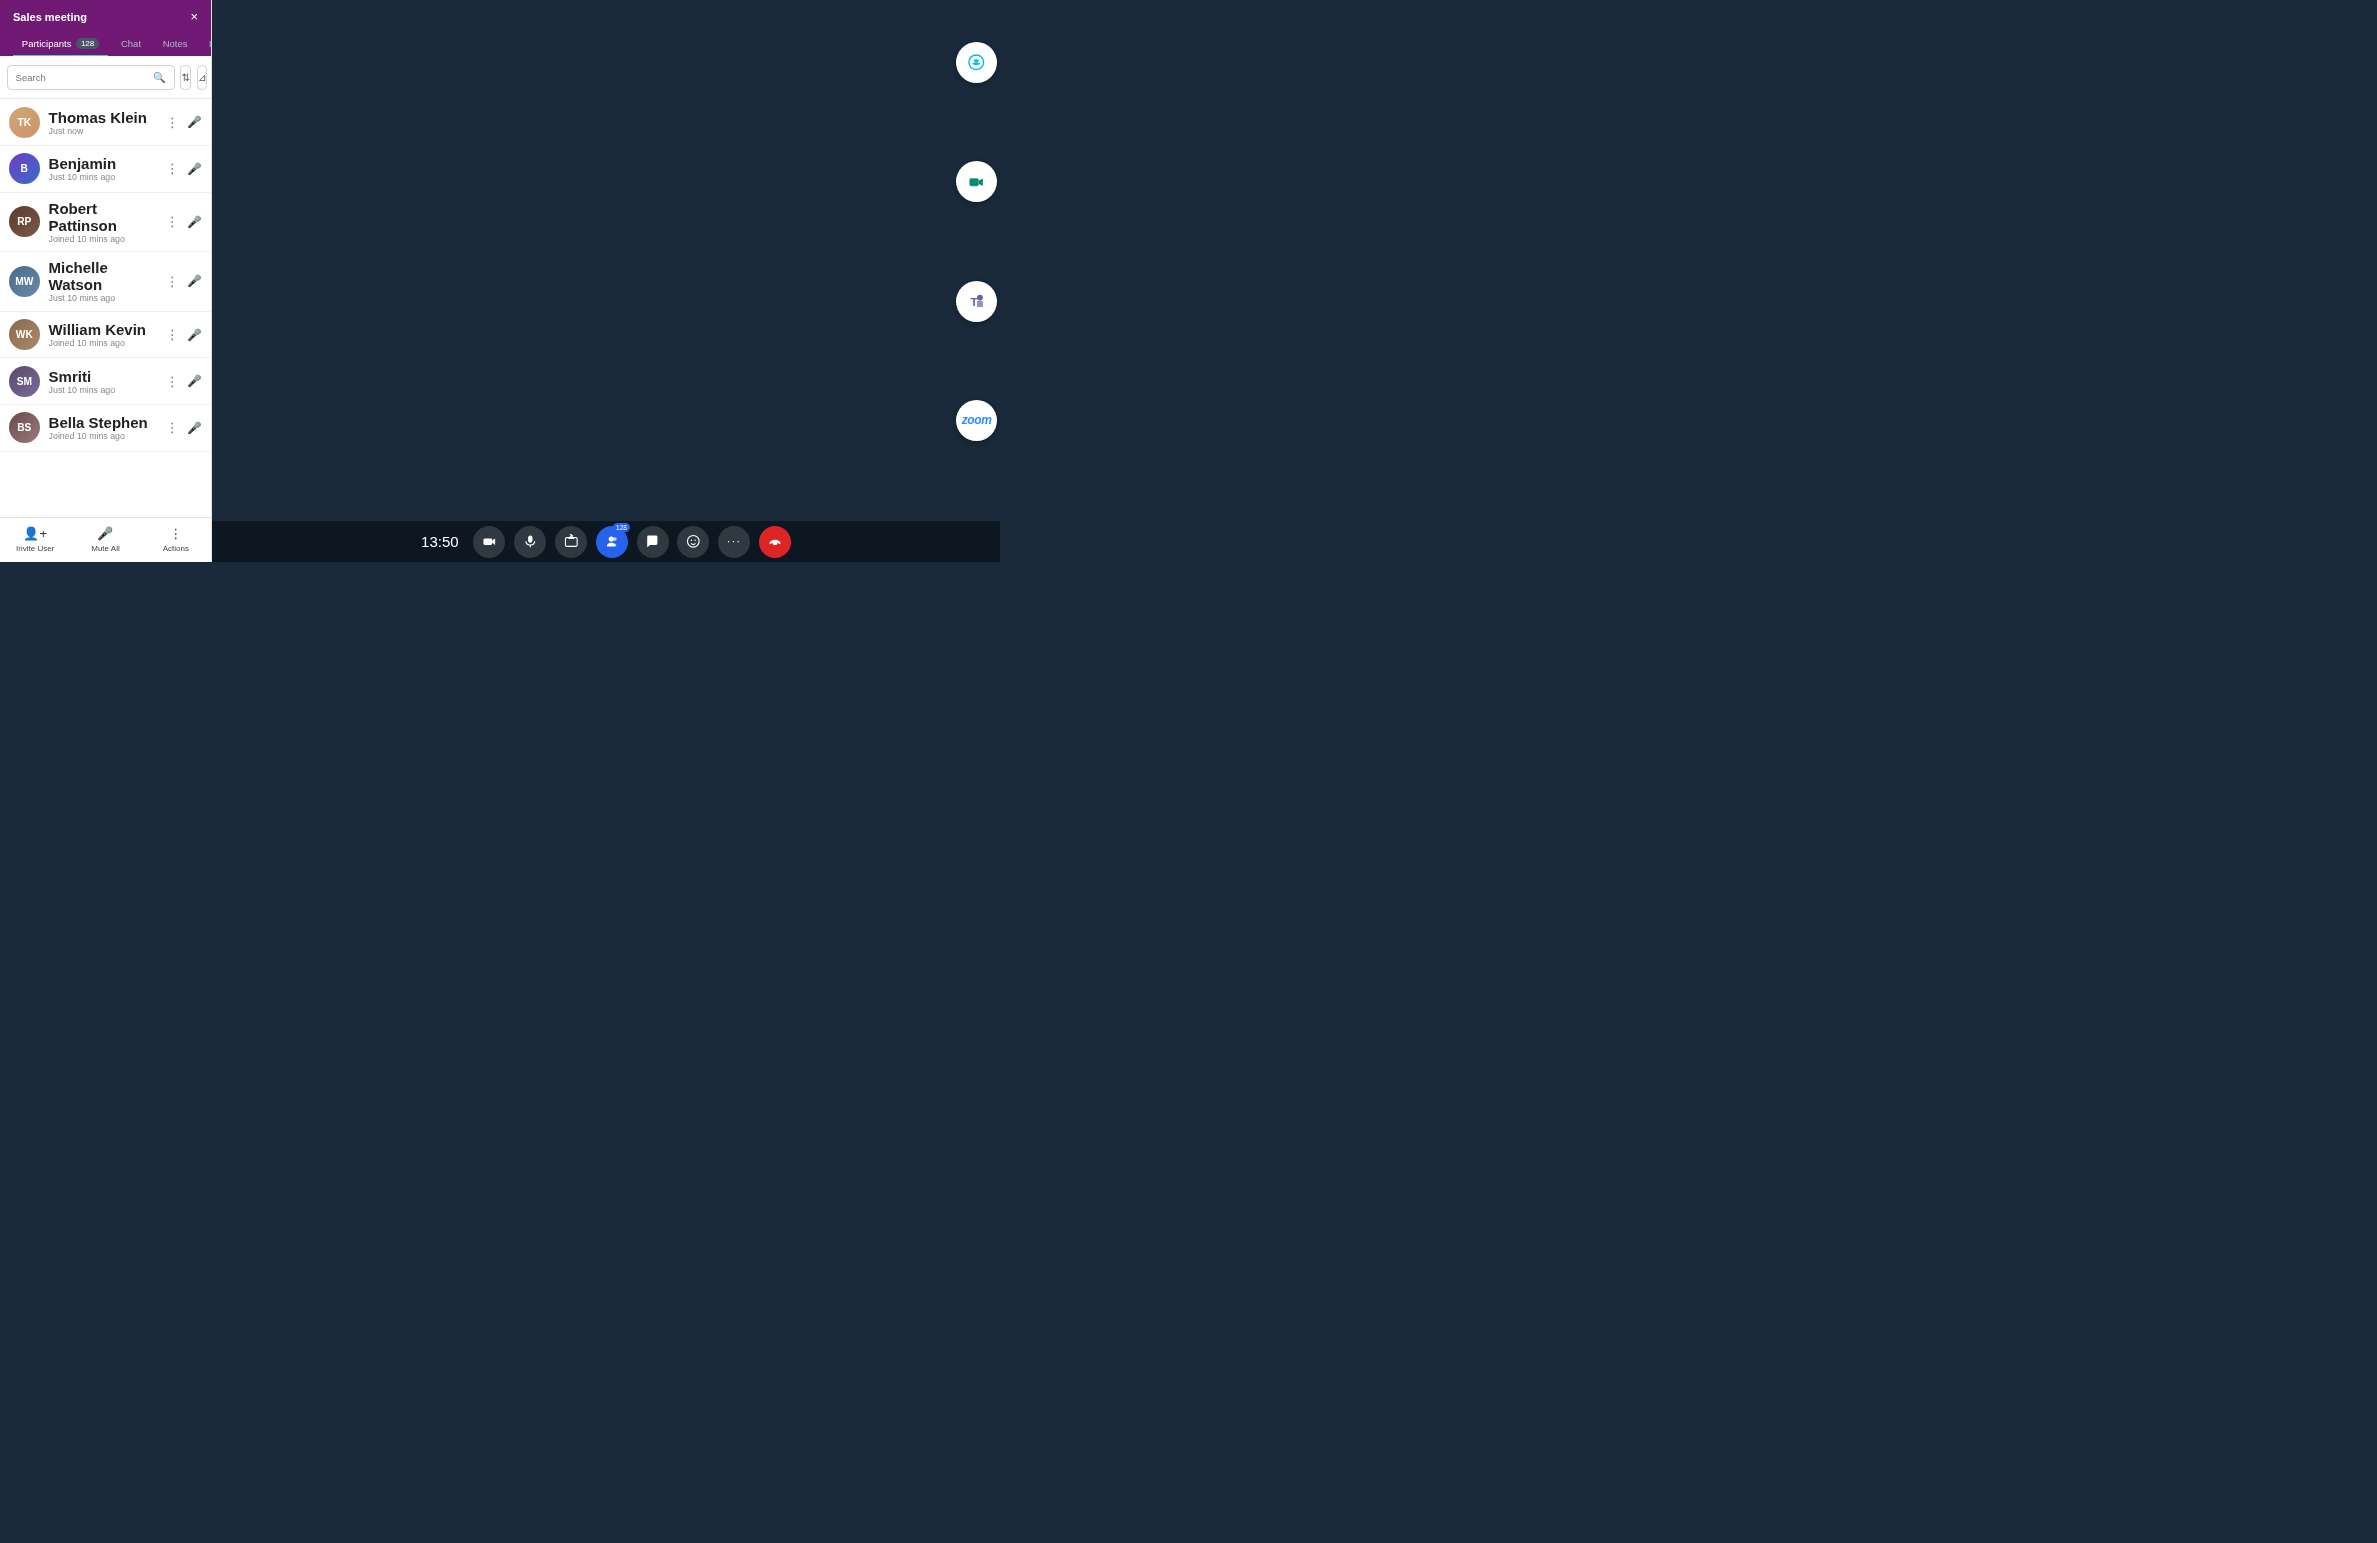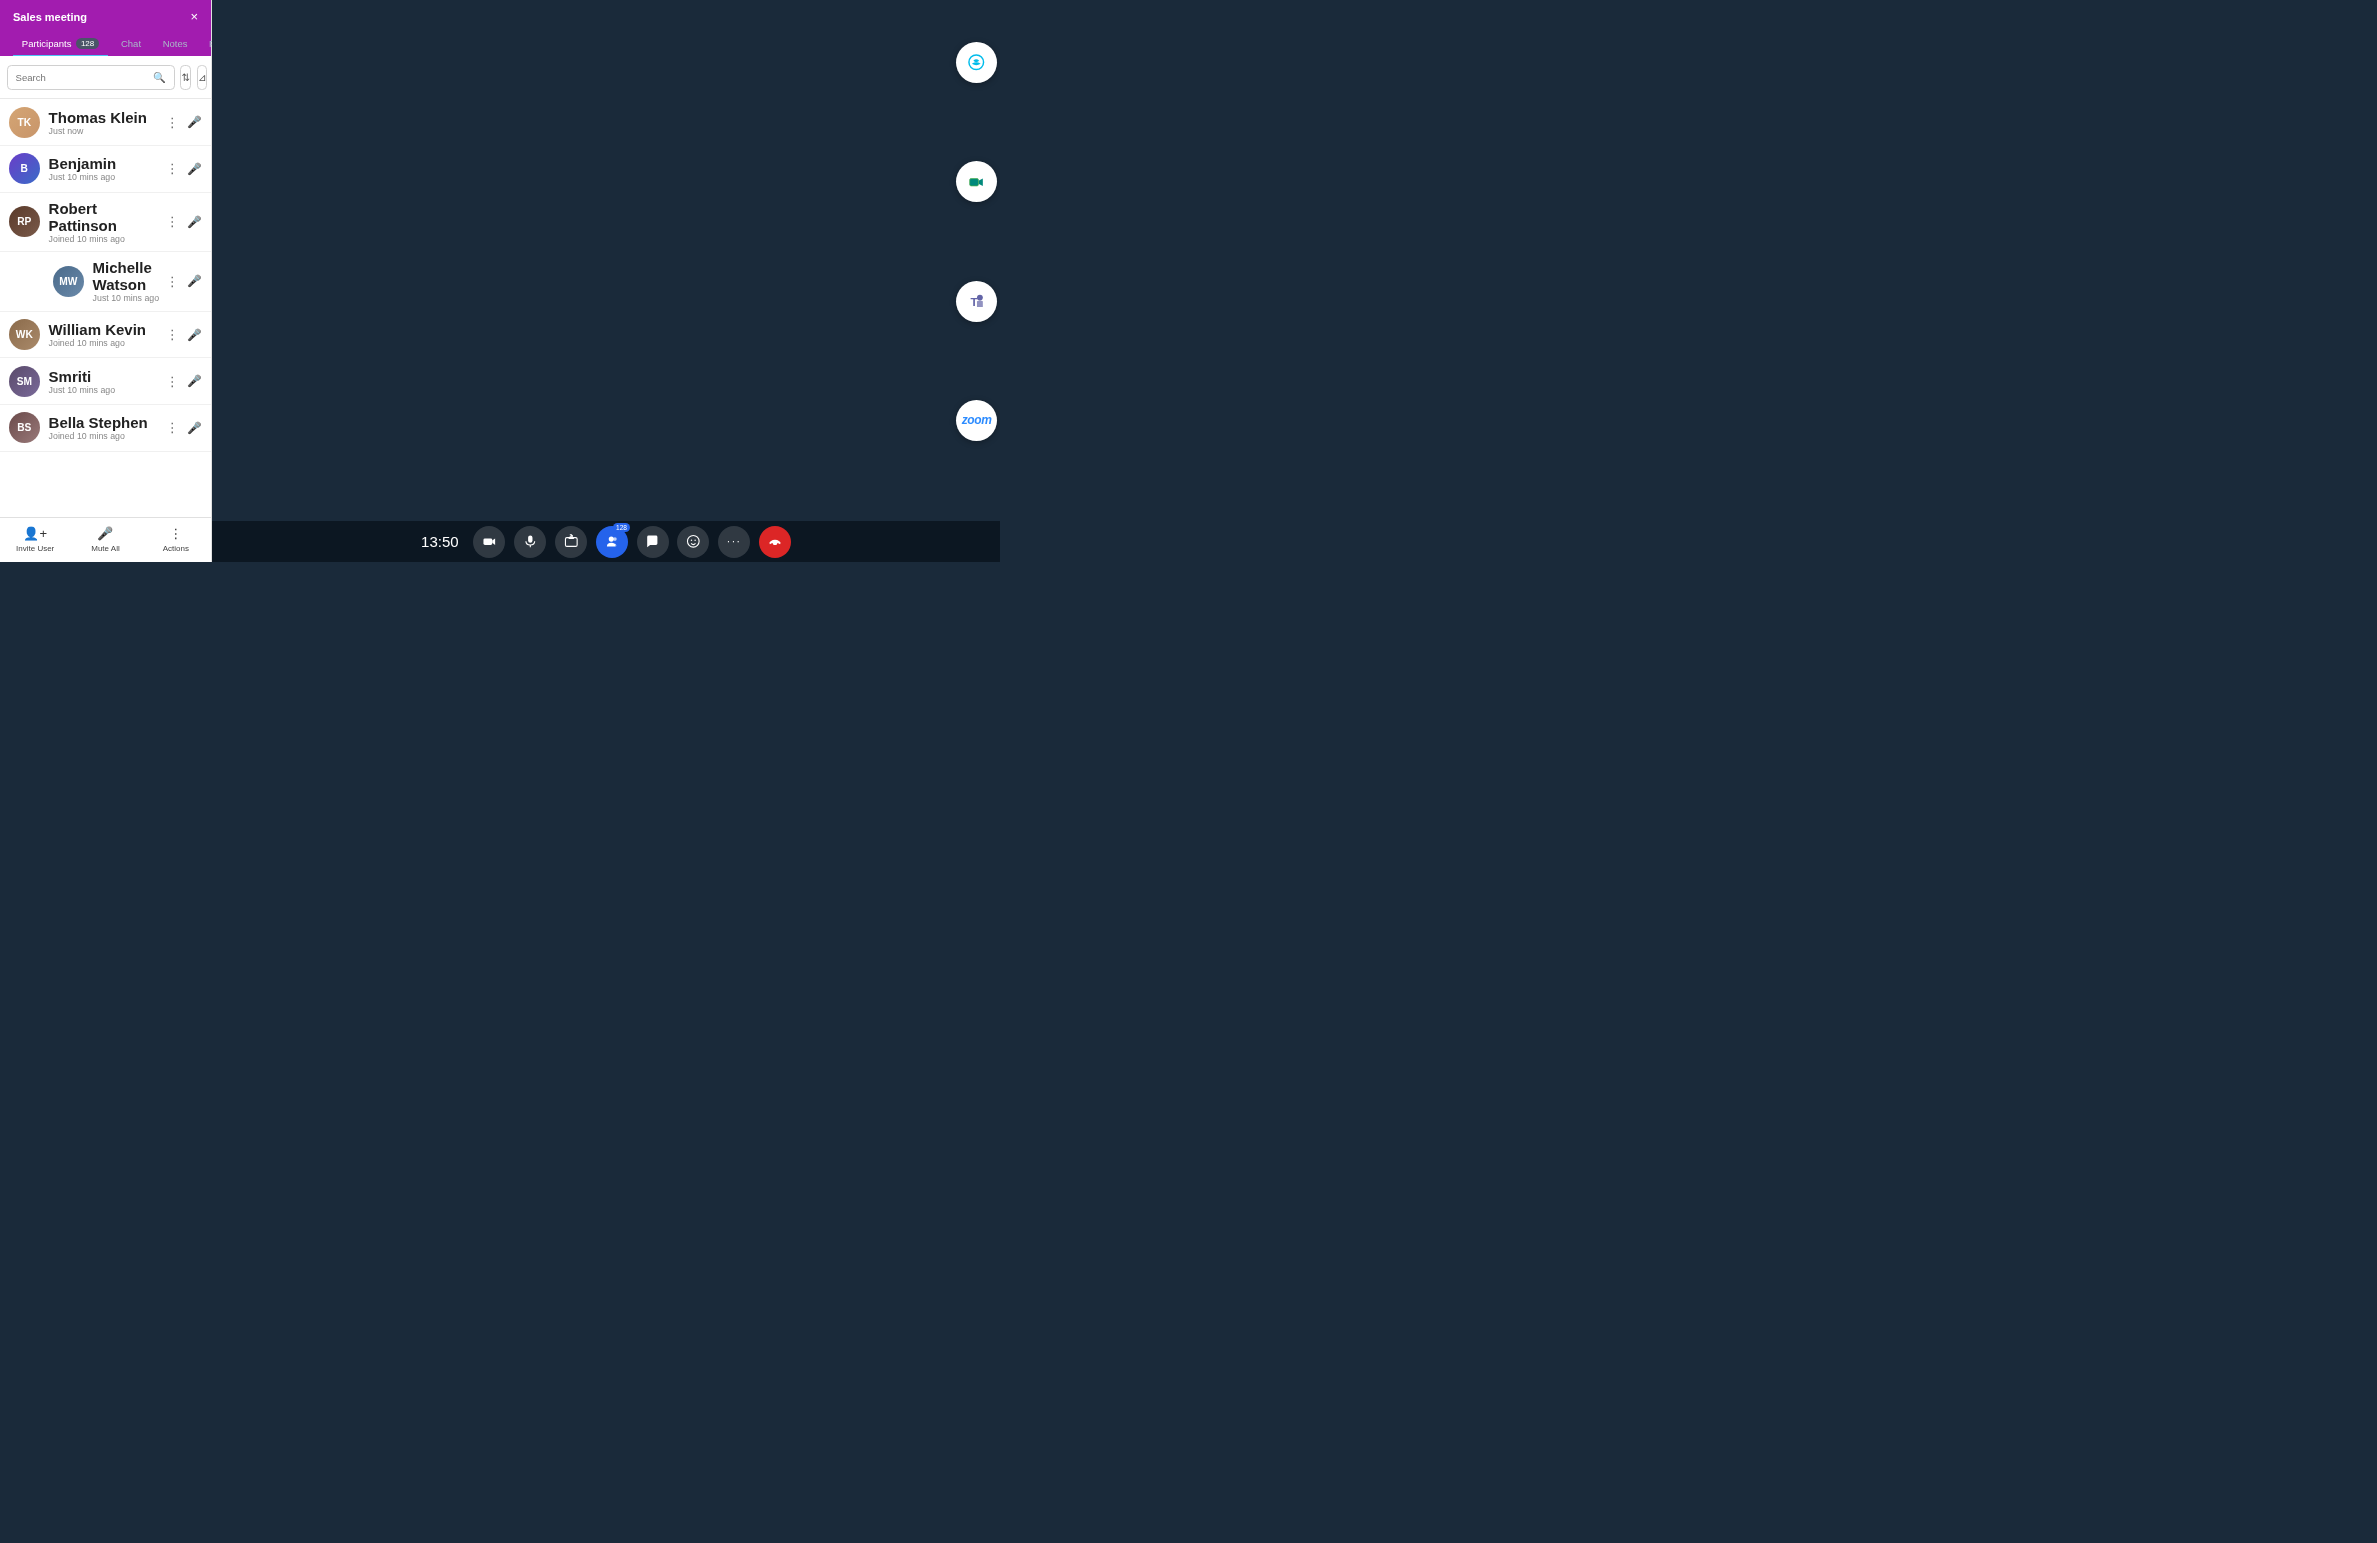--- a/index.html
+++ b/index.html
@@ -17,21 +17,21 @@
       width: 212px;
       min-width: 212px;
       background: #fff;
       display: flex;
       flex-direction: column;
       height: 100%;
       border-right: 0.7px solid #e0e0e0;
     }
 
     .sidebar-header {
-      background: #a21caf;
+      background: #701a75;
       color: #fff;
       padding: 10.2px 13px 0 13px;
     }
 
     .window-title {
       font-size: 11px;
       font-weight: 600;
       display: flex;
       justify-content: space-between;
       align-items: center;
@@ -153,21 +153,21 @@
       align-items: center;
       justify-content: center;
       font-size: 10.2px;
       font-weight: 600;
       color: #fff;
     }
 
     .avatar-1 { background: linear-gradient(135deg, #b0926a, #c9a97d); }
     .avatar-2 { background: linear-gradient(135deg, #3a6cc8, #6a3dc8); }
     .avatar-3 { background: linear-gradient(135deg, #5a4a3a, #8a6a5a); }
-    .avatar-4 { background: linear-gradient(135deg, #4a6a4a, #6a8a6a); margin-left: 44px; }
+    .avatar-4 { background: linear-gradient(135deg, #4a6a4a, #6a8a6a); }
     .avatar-5 { background: linear-gradient(135deg, #7a5a4a, #9a7a6a); }
     .avatar-6 { background: linear-gradient(135deg, #4a4a7a, #7a6a9a); }
     .avatar-7 { background: linear-gradient(135deg, #6a4a4a, #9a7a7a); }
 
     .participant-info {
       flex: 1;
     }
 
     .participant-name {
       font-size: 15px;

